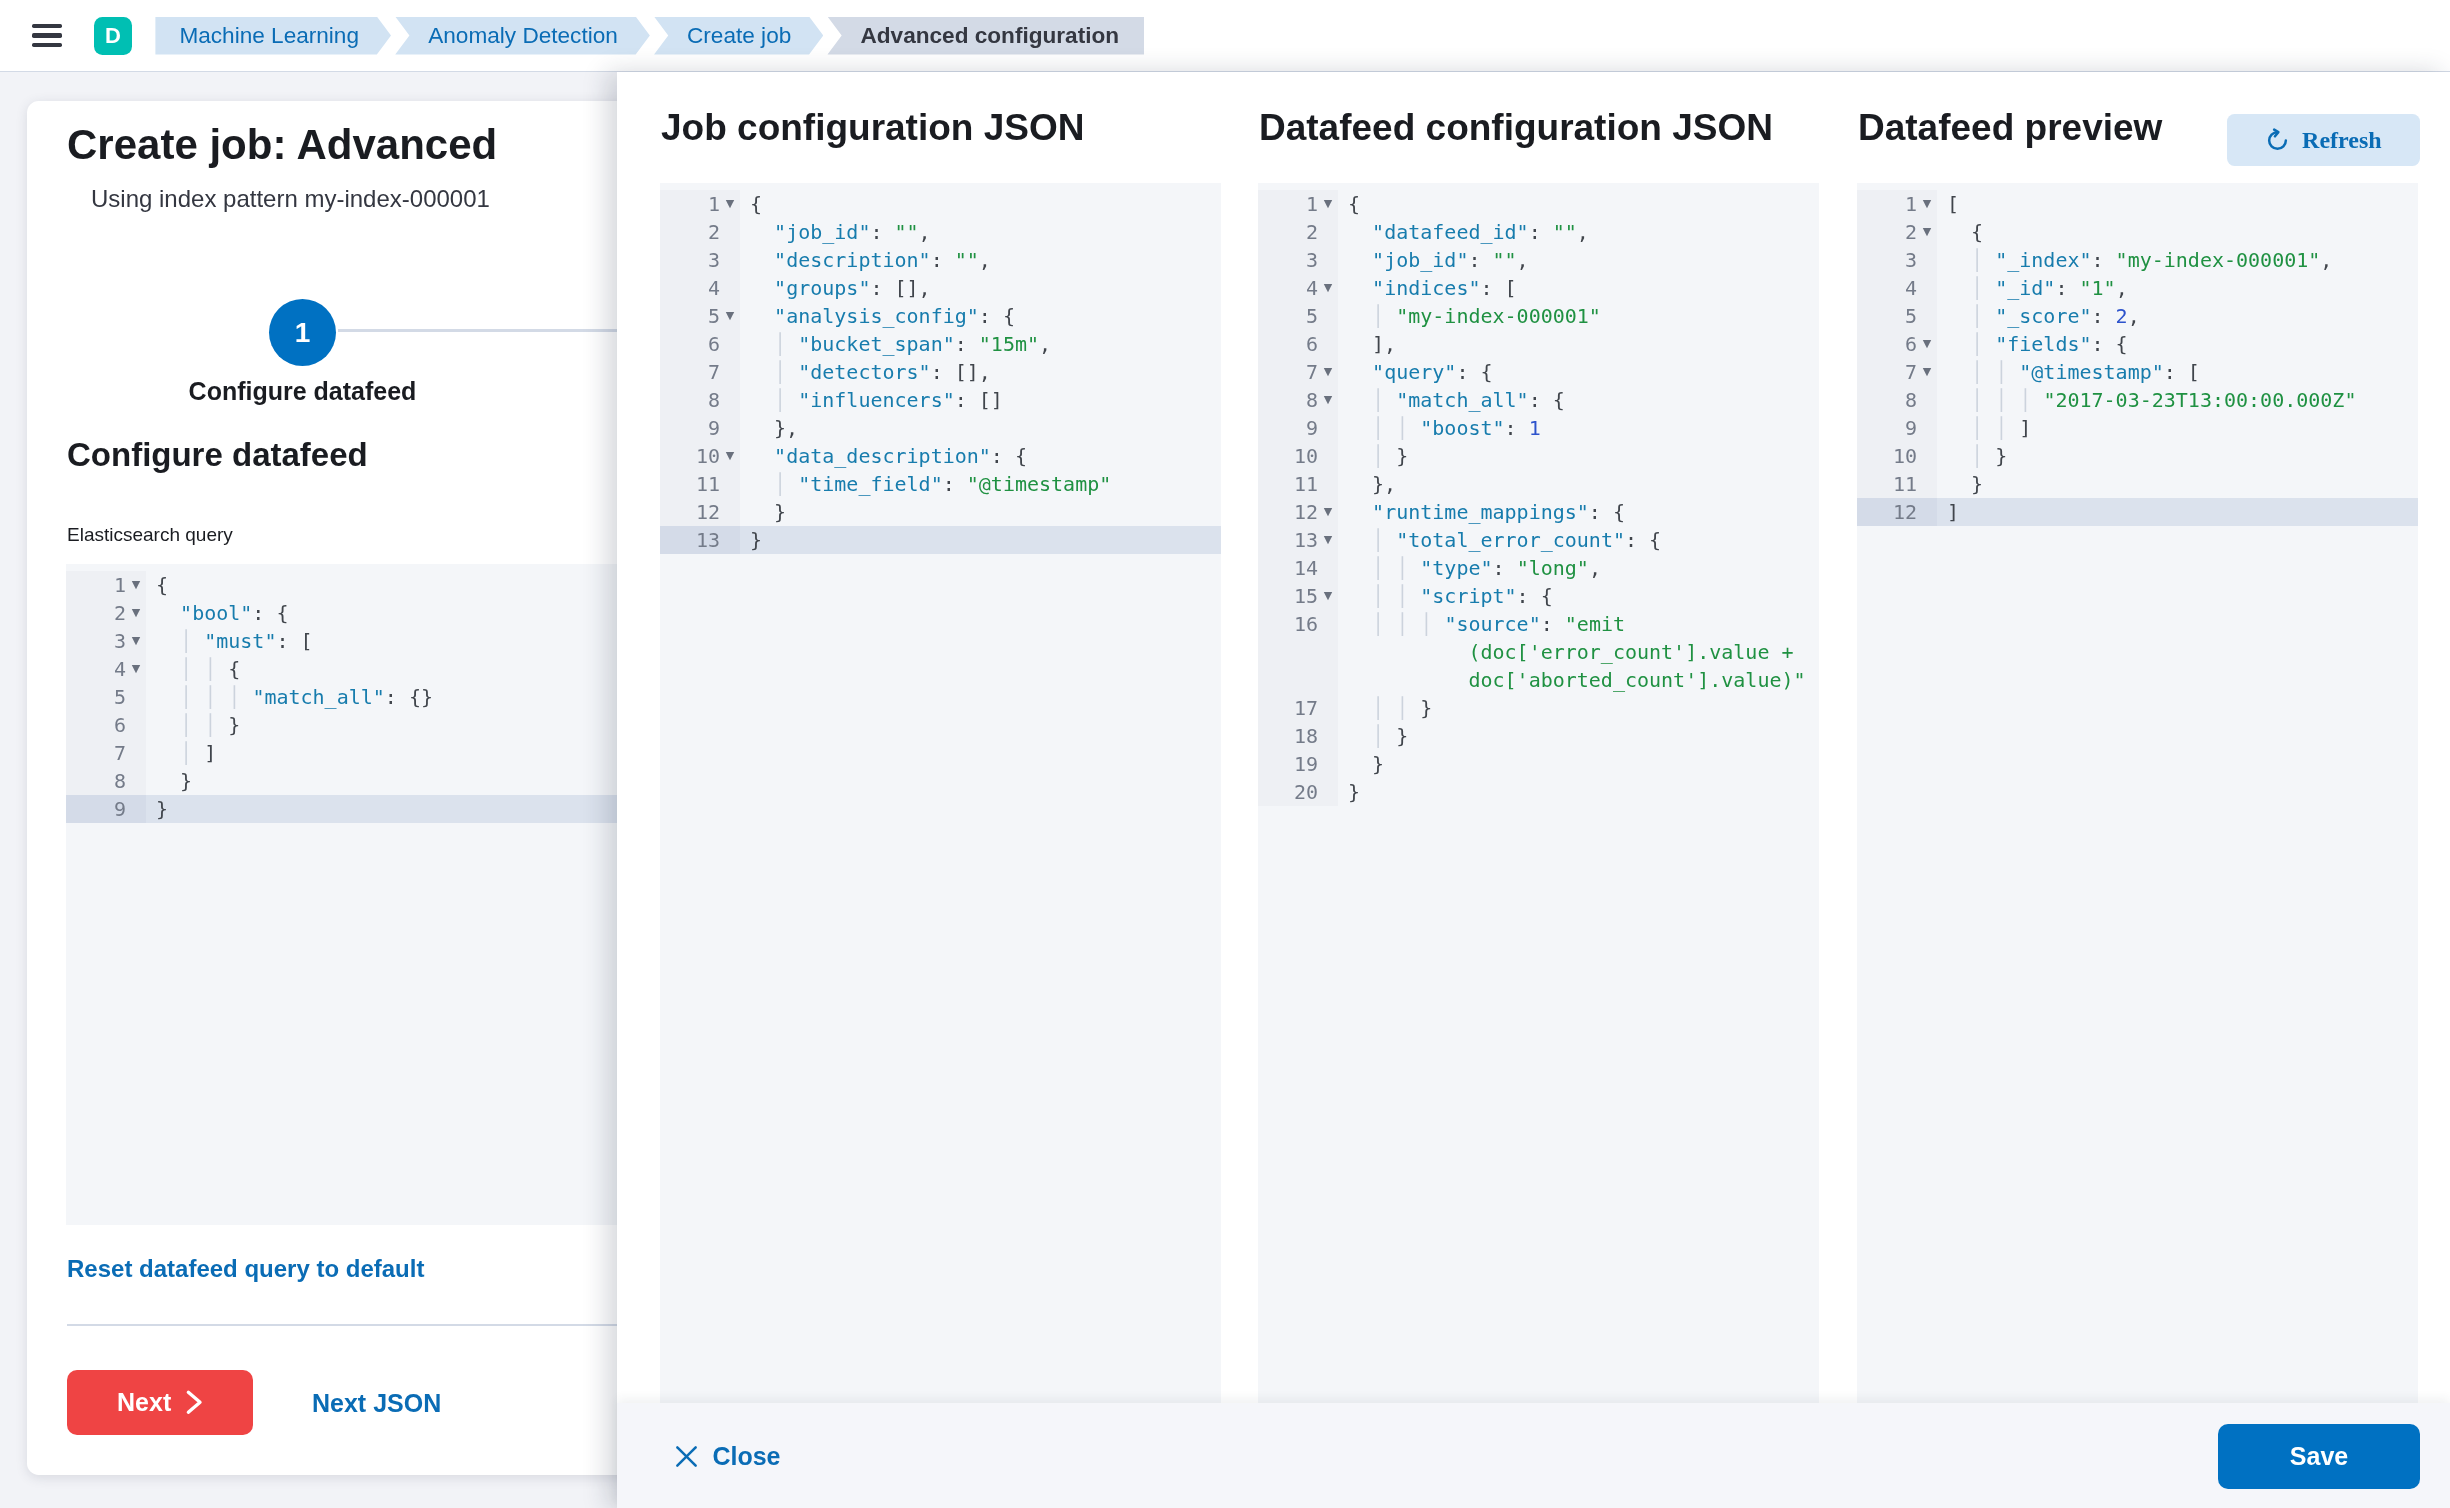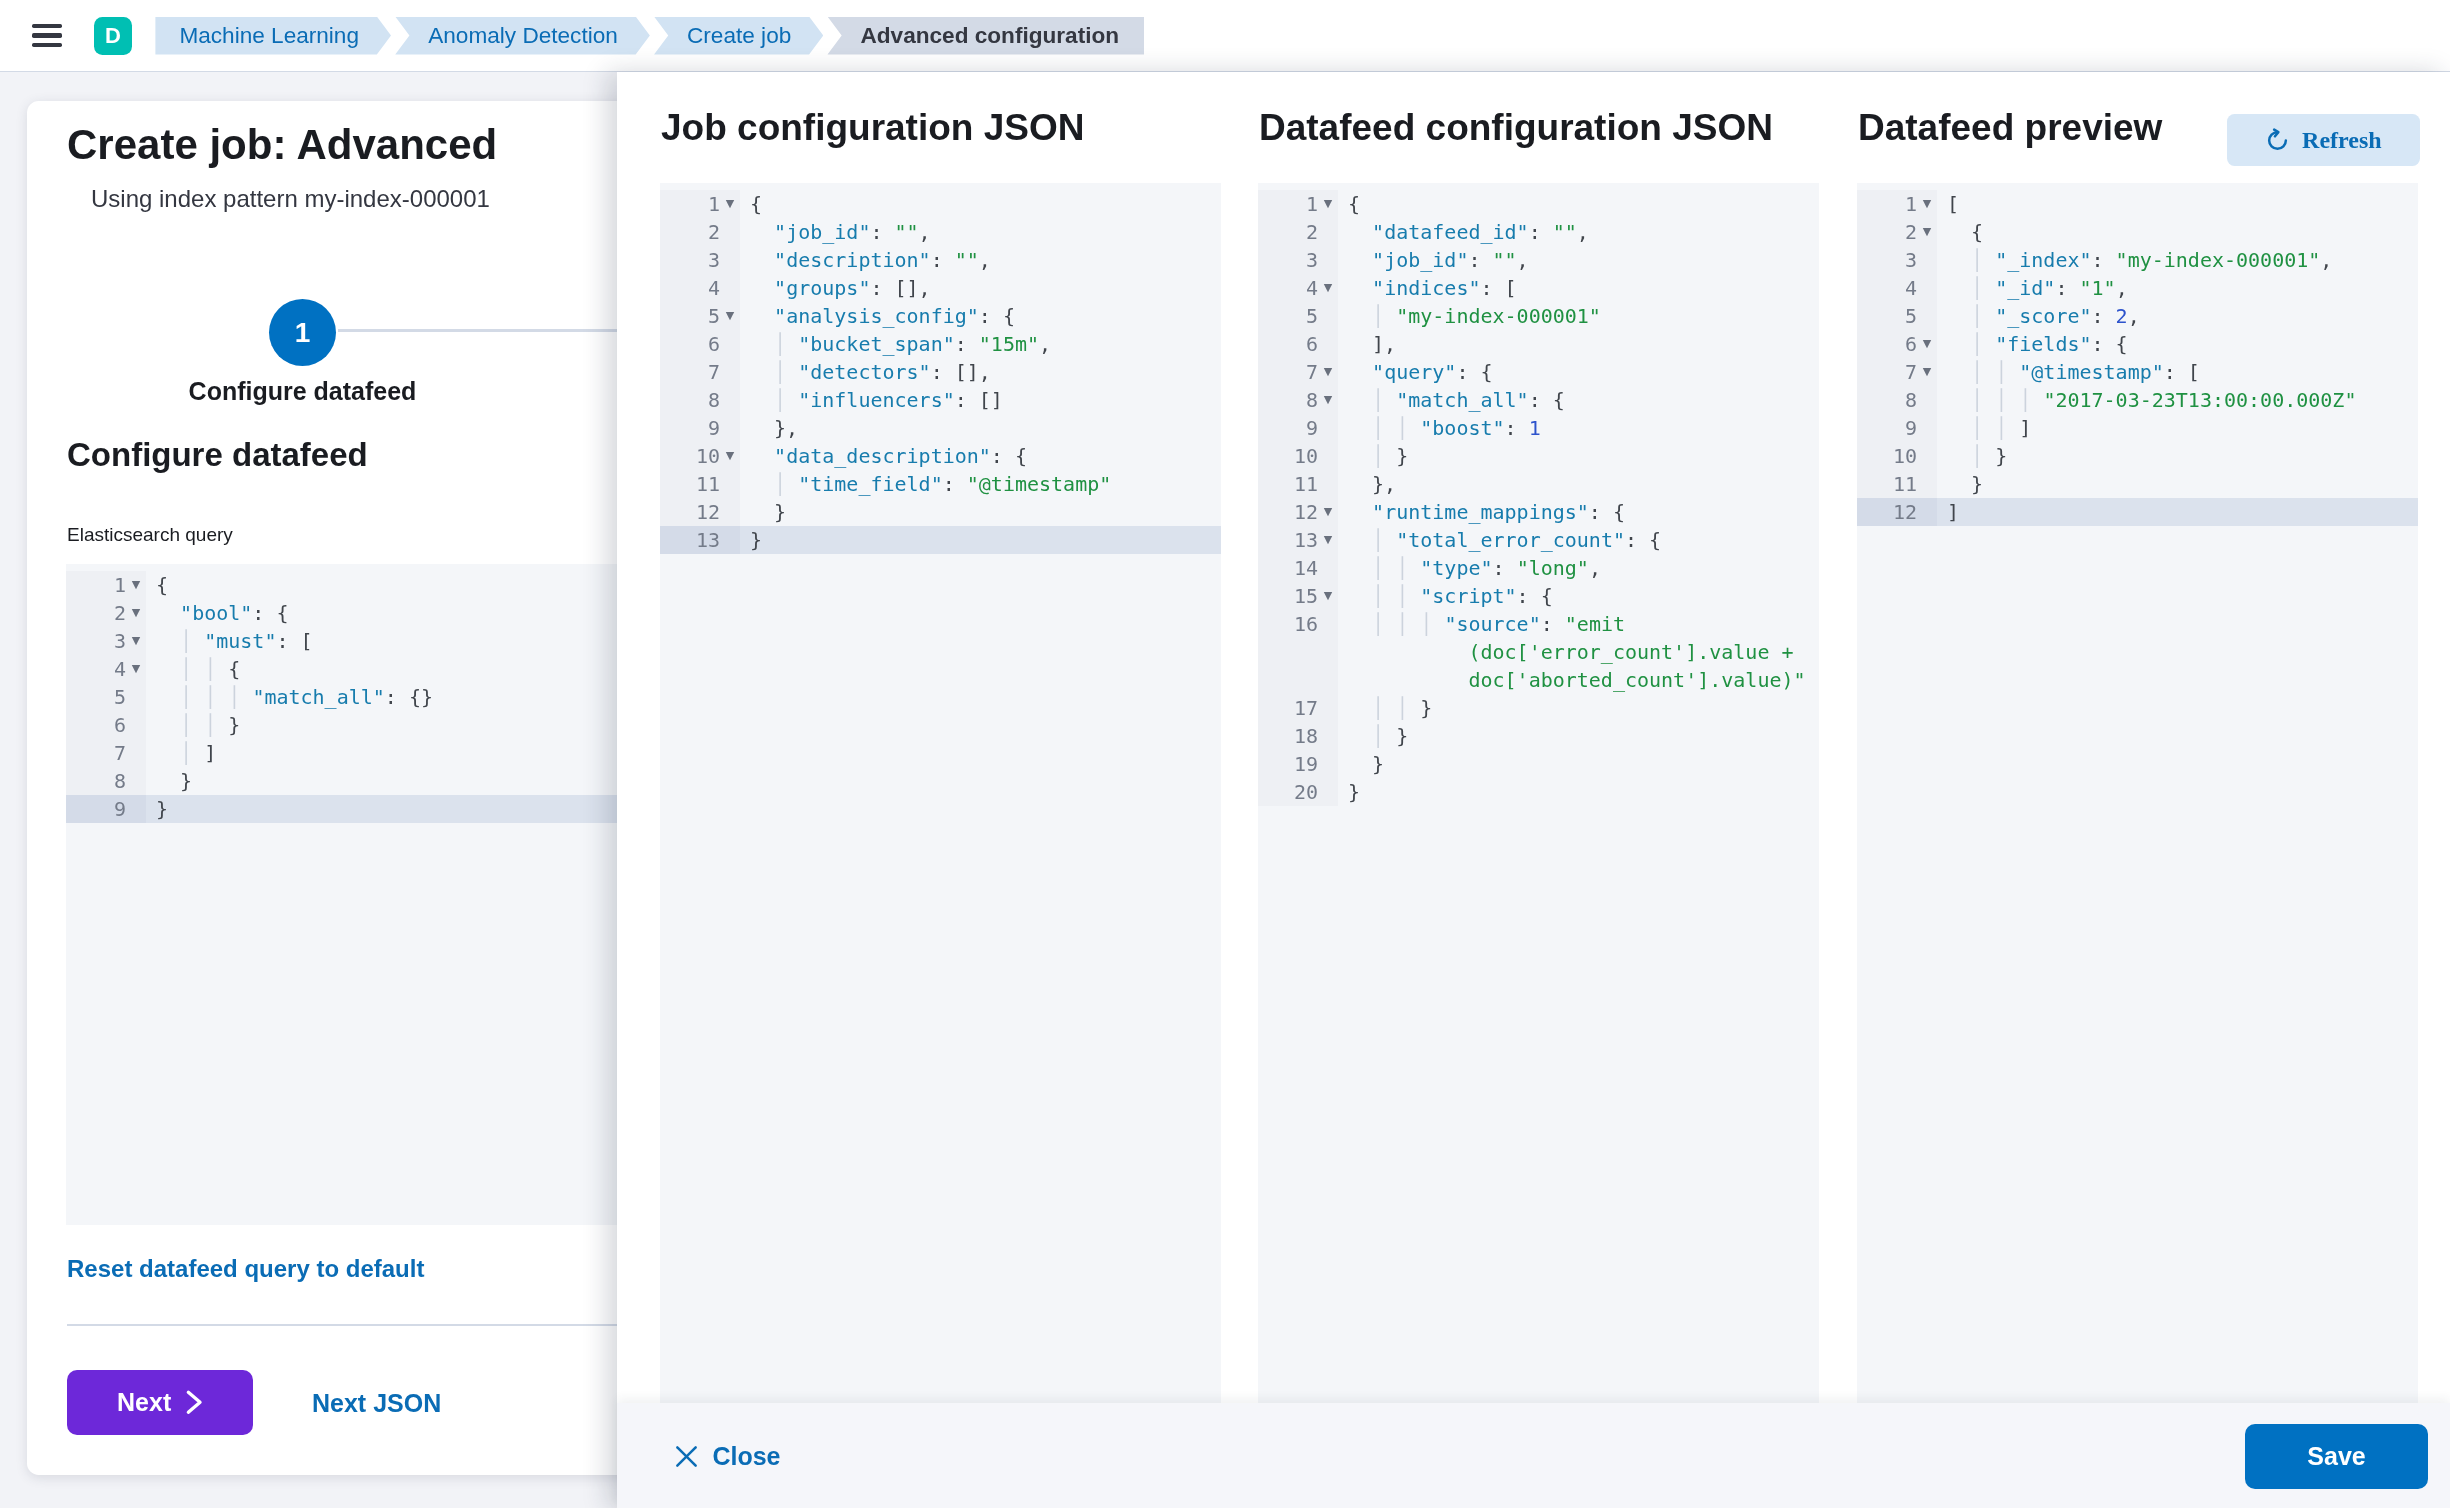--- a/index.html
+++ b/index.html
@@ -32,21 +32,21 @@
                  background:#0071c2; color:#fff; font-size:28px; font-weight:700;
                  display:flex; align-items:center; justify-content:center; }
   .step-line { position:absolute; left:311px; top:228px; width:335px; height:3.3px; background:#d3dae6; }
   .step-label { position:absolute; left:108px; top:276px; width:335px; text-align:center;
                 font-size:25px; font-weight:700; color:#1a1c21; }
   .section-heading { position:absolute; left:40px; top:335px; font-size:33px; font-weight:700; color:#1a1c21; }
   .query-label { position:absolute; left:40px; top:423px; font-size:19px; font-weight:400; color:#1a1c21; }
   .reset-link { position:absolute; left:40px; top:1154px; font-size:24px; font-weight:600; color:#0a6cb5; cursor:pointer; }
   .divider { position:absolute; left:40px; top:1223px; width:561px; height:1.7px; background:#d3dae6; }
   .next-btn { position:absolute; left:40px; top:1269px; width:186px; height:65px; border:none; border-radius:10px;
-              background:#6d28d9; color:#fff; font-family:inherit; font-size:25px; font-weight:600; cursor:pointer;
+              background:#ef4444; color:#fff; font-family:inherit; font-size:25px; font-weight:600; cursor:pointer;
               display:flex; align-items:center; justify-content:center; gap:13.4px; }
   .edit-json-link { position:absolute; left:285px; top:1288px; font-size:25px; font-weight:600; color:#0a6cb5; cursor:pointer; }
 
   
   .flyout { position:absolute; left:617px; top:72px; width:1833px; height:1437px; background:#fff;
             box-shadow:-10px 0 23.4px rgba(30,40,60,.18); z-index:10; }
   .panel-title { position:absolute; top:35px; font-size:37px; font-weight:700; color:#1a1c21; white-space:nowrap; }
   .t-job { left:44px; } .t-datafeed { left:642px; } .t-preview { left:1241px; }
   .refresh-btn { position:absolute; left:1610px; top:42px; width:193px; height:52px; border:none; border-radius:7.5px;
                  background:#d7e7f6; color:#0a6cb5; font-family:Liberation Serif, serif; font-size:24px; font-weight:600; cursor:pointer;
@@ -67,21 +67,21 @@
   .fold { width:20px; text-align:center; color:#69707d; font-size:11px; font-family:"DejaVu Sans", sans-serif; }
   .code { padding-left:10px; white-space:pre; color:#40454c; }
   .pu { color:#40454c; } .ke { color:#177cad; } .st { color:#1f9142; } .nu { color:#2d53cc; } .gu { color:#ccd3dd; }
   .cursor { display:inline-block; width:0; height:23.4px; border-left:2.5px solid #15171b; vertical-align:middle; }
 
   
   .flyout-footer { position:absolute; left:0; bottom:0; width:100%; height:106px; background:#f5f6fa;
                    box-shadow:0 -4.2px 10px rgba(40,50,70,.07); display:flex; align-items:center; }
   .close-btn { margin-left:57px; display:flex; align-items:center; gap:13.4px; color:#0a6cb5;
                font-size:25px; font-weight:600; cursor:pointer; background:none; border:none; font-family:inherit; }
-  .save-btn { margin-left:auto; margin-right:22px; width:183px; height:65px; border:none; border-radius:10px;
+  .save-btn { margin-left:auto; margin-right:30px; width:202px; height:65px; border:none; border-radius:10px;
               background:#0071c2; color:#fff; font-family:inherit; font-size:25px; font-weight:600; cursor:pointer; }
   svg { display:block; }
 </style>
 </head>
 <body>
 
 <div class="app">
 
   <div class="topbar">
     <div class="hamburger">

